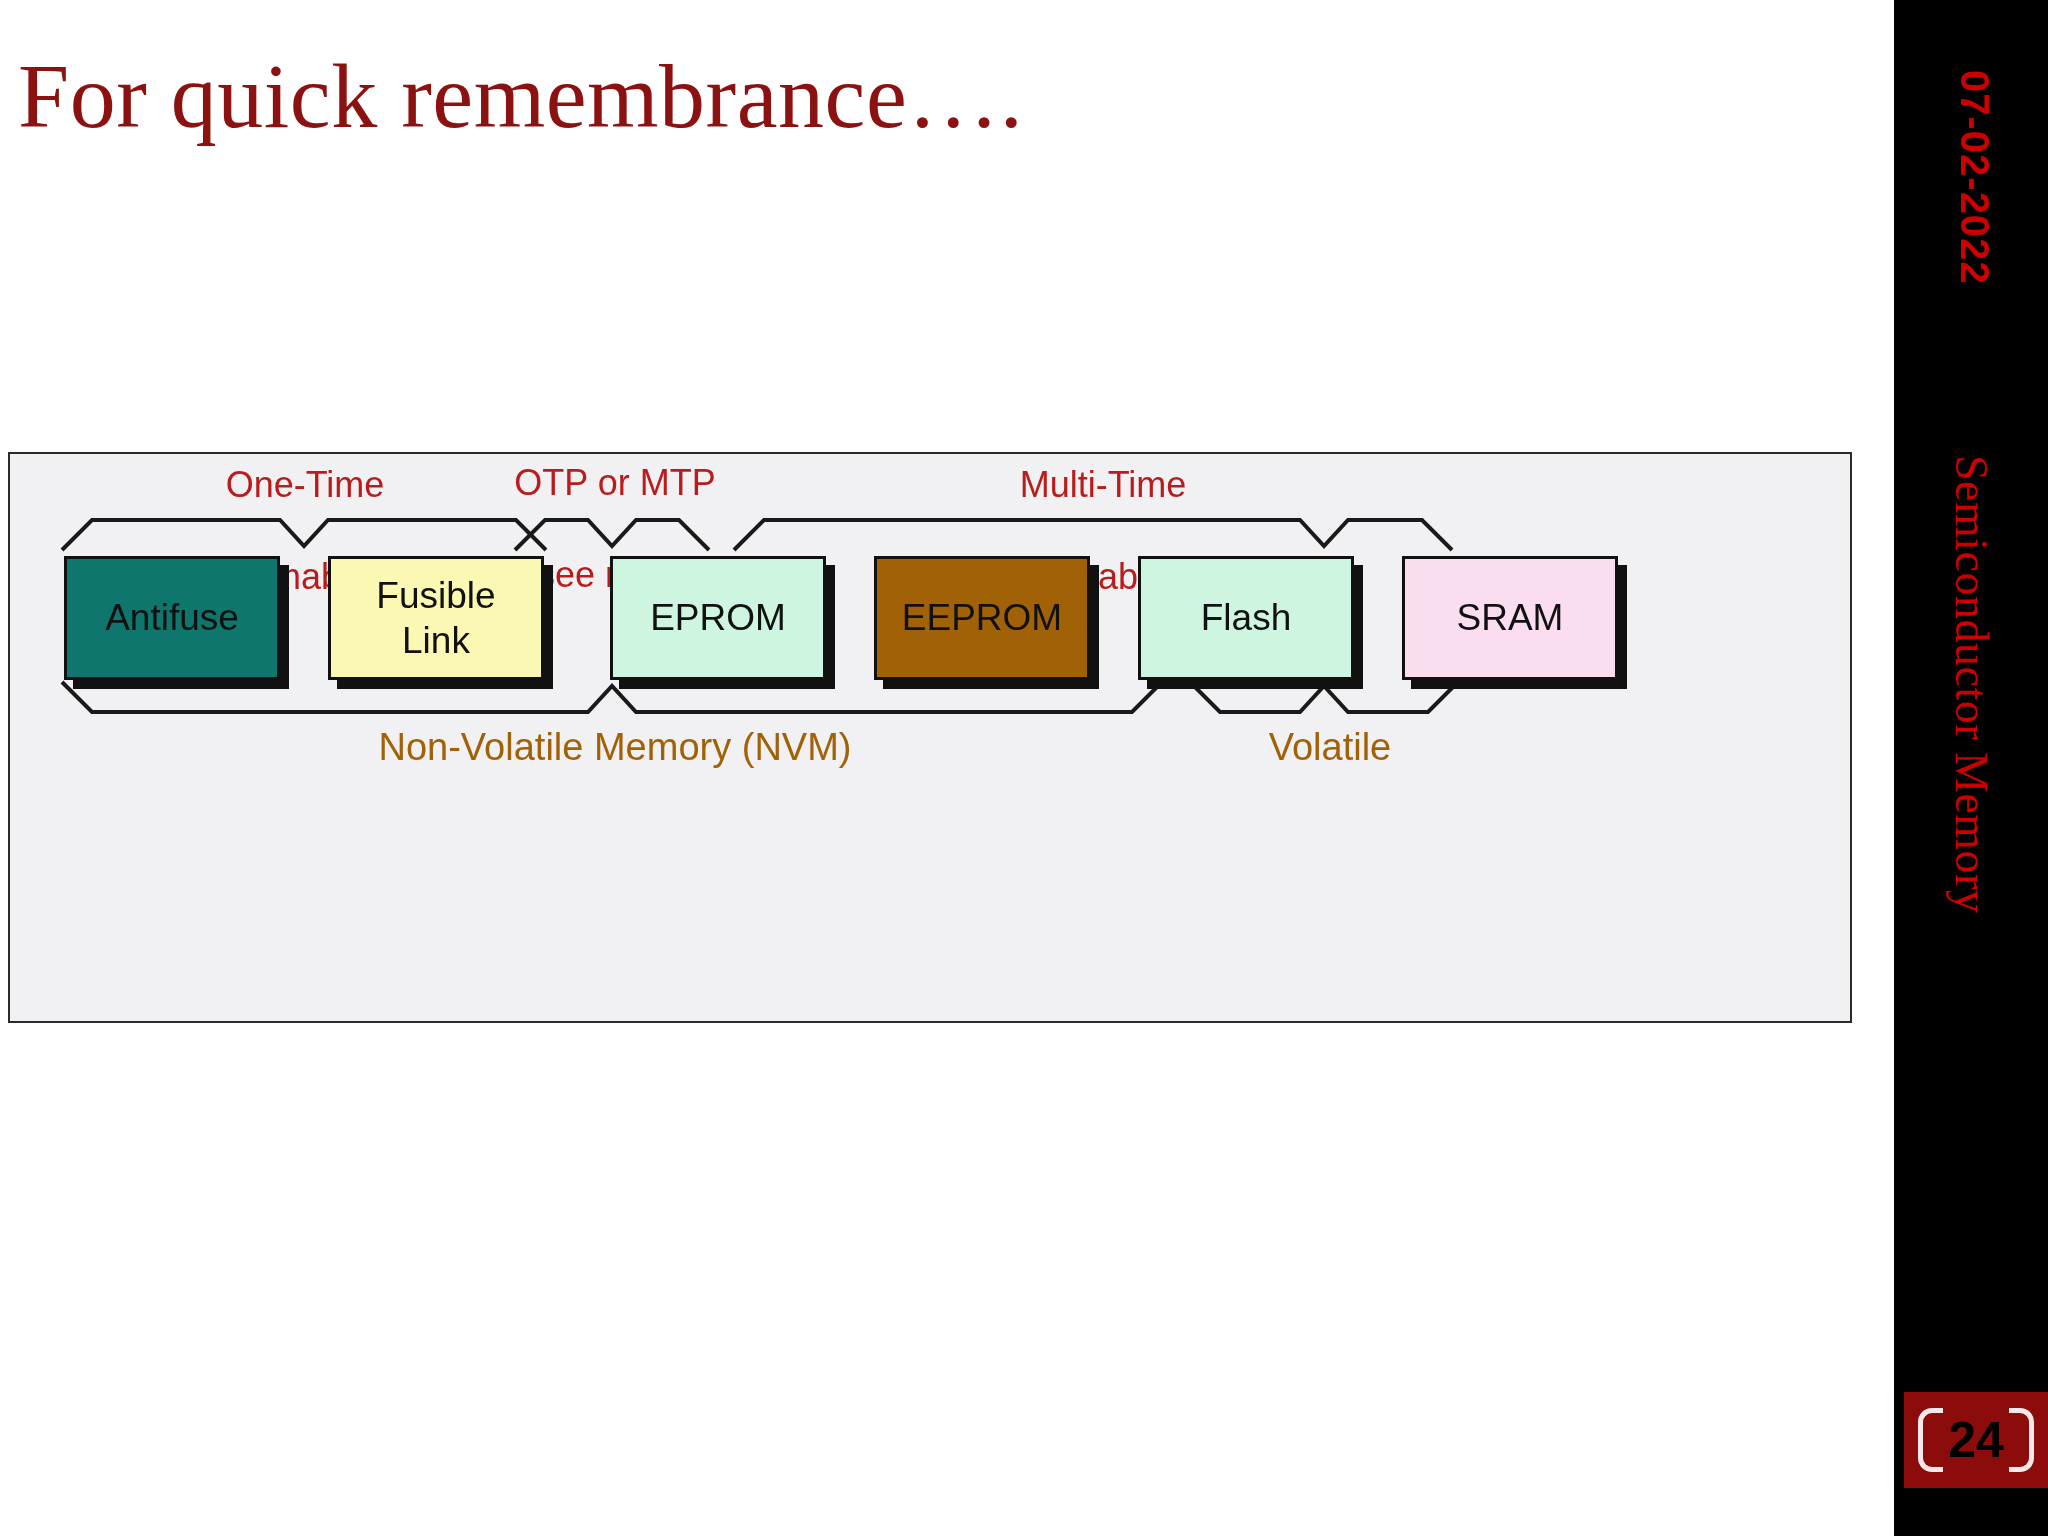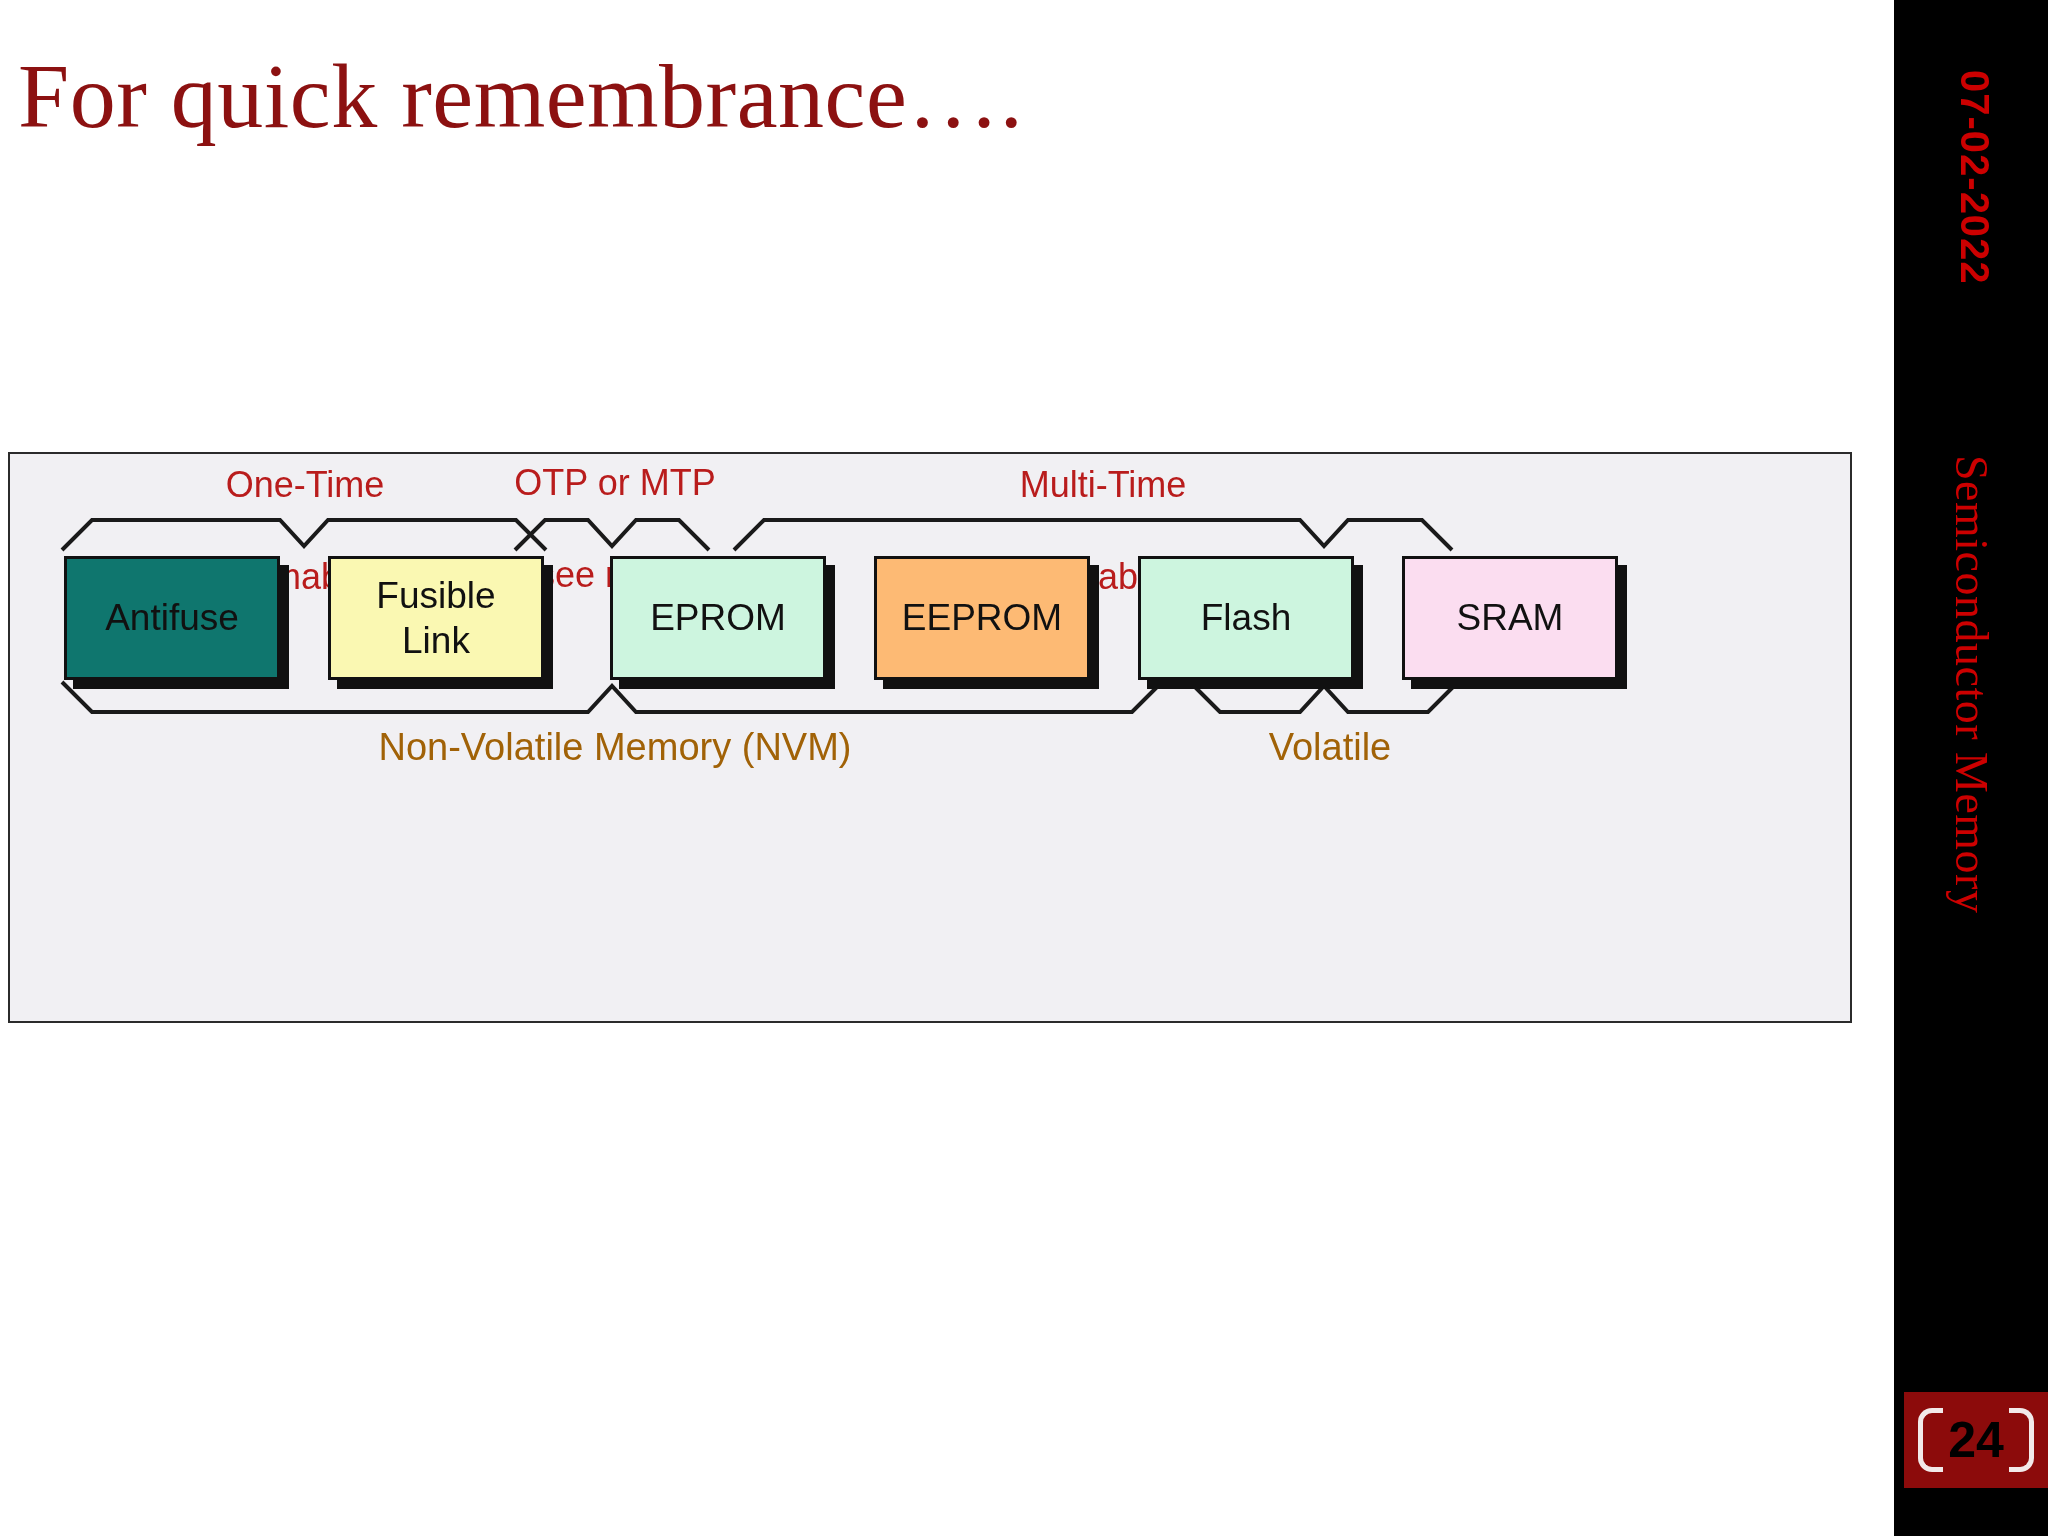--- a/index.html
+++ b/index.html
@@ -166,21 +166,21 @@
     <div>Programmable (MTP)</div>
   </div>
 
   <div class="mbox" style="left:54px;  top:102px; width:216px; height:124px; background:#0f766e;">Antifuse</div>
 
   <div class="mbox" style="left:318px; top:102px; width:216px; height:124px; background:#FAF8B2;">Fusible
 Link</div>
 
   <div class="mbox" style="left:600px; top:102px; width:216px; height:124px; background:#CDF5DF;">EPROM</div>
 
-  <div class="mbox" style="left:864px; top:102px; width:216px; height:124px; background:#fdba74;">EEPROM</div>
+  <div class="mbox" style="left:864px; top:102px; width:216px; height:124px; background:#a16207;">EEPROM</div>
 
   <div class="mbox" style="left:1128px; top:102px; width:216px; height:124px; background:#CDF5DF;">Flash</div>
 
   <div class="mbox" style="left:1392px; top:102px; width:216px; height:124px; background:#FBDDF0;">SRAM</div>
 
   <div class="bot-label" style="left:100px; top:272px; width:1010px;">Non-Volatile Memory (NVM)</div>
 
   <div class="bot-label" style="left:1190px; top:272px; width:260px;">Volatile</div>
 
 </div>

